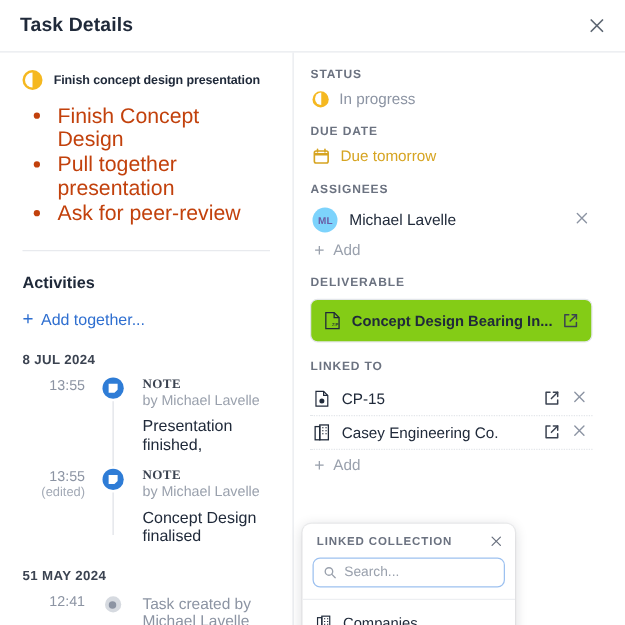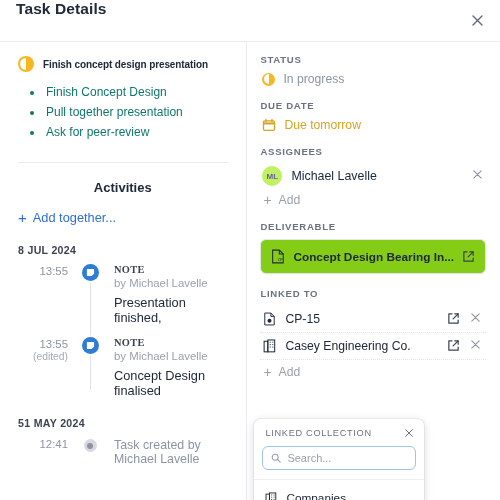--- a/index.html
+++ b/index.html
@@ -8,64 +8,64 @@
     font-family: "Liberation Sans", sans-serif;
     background: #ffffff;
     color: #172b4d;
     overflow: hidden;
   }
   .window { width: 500px; height: 500px; position: relative; background:#fff; }
 
   
   .header {
     height: 42px;
-    display: flex; align-items: flex-start;
+    display: flex; align-items: center;
     padding: 0 16px;
     border-bottom: 1px solid #e8eaee;
     position: relative;
   }
   .header-title { font-size: 15.5px; font-weight: bold; color: #202a3a; letter-spacing: .1px; }
   .close-btn {
     position: absolute; right: 13px; top: 50%; transform: translateY(-50%);
     width: 20px; height: 20px; display: flex; align-items: center; justify-content: center;
     cursor: pointer;
   }
 
   
   .body { display: flex; height: 458px; }
   .left { width: 279px; position: relative; padding: 0 18px; }
   .divider-v { width: 1px; background: #e8eaee; }
-  .right { flex: 1; padding: 12px 14px 0 14px; position: relative; }
+  .right { flex: 1; padding: 12px 26px 0 14px; position: relative; }
 
   
   .task-title-row { display: flex; align-items: center; gap: 9px; margin-top: 14px; }
   .task-title { font-size: 10px; font-weight: bold; color: #202a3a; letter-spacing: -.1px; }
 
   .status-dot {
     width: 16px; height: 16px; border-radius: 50%;
     background: #f5b820; flex: 0 0 auto; position: relative;
   }
   .status-dot::after {
     content:""; position:absolute; left: 2px; top: 2px;
     width: 6px; height: 12px; background: #fff;
     border-radius: 6px 0 0 6px;
   }
   .status-dot.sm { width: 13px; height: 13px; }
   .status-dot.sm::after { left:1.5px; top:1.5px; width:5px; height:10px; }
 
   ul.checklist { margin: 11px 0 0 26px; }
   ul.checklist li {
-    font-size: 12px; color: #0f766e; line-height: 19px; margin-bottom: 1px;
+    font-size: 17px; color: #c2410c; line-height: 19px; margin-bottom: 1px;
     list-style: disc; padding-left: 2px;
   }
 
   .hr { height:1px; background:#e8eaee; margin: 20px 0 0 0; }
 
   
-  .activities-title { font-size: 13px; font-weight: bold; color:#202a3a; margin-top: 17px; text-align: center; }
+  .activities-title { font-size: 13px; font-weight: bold; color:#202a3a; margin-top: 17px; }
   .add-activity {
     display:flex; align-items:center; gap:6px;
     color:#2f6fd0; font-size:12.8px; margin-top:15px; cursor:pointer;
   }
   .plus-blue { font-size: 15px; line-height: 1; font-weight: 400; color:#2f6fd0; }
 
   .date-group { margin-top: 19px; }
   .date-label { font-size: 10.6px; font-weight: bold; color:#3b4351; letter-spacing:.3px; }
 
   .tl { position: relative; margin-top: 8px; }
@@ -104,21 +104,21 @@
   .sec { margin-bottom: 14px; }
   .row-val { display:flex; align-items:center; gap:8px; padding-left: 2px; }
   .status-text { font-size: 12.2px; color:#8c94a3; }
 
   .cal-icon { width:14px; height:14px; flex:0 0 auto; }
   .due-text { font-size: 12.2px; color:#d6a421; }
 
   .assignee-row { display:flex; align-items:center; gap:9px; padding: 2px 0 2px 2px; }
   .avatar {
     width:20px; height:20px; border-radius:50%;
-    background:#bef264; color:#6b5ca5; font-size:8px; font-weight:bold;
+    background:#7dd3fc; color:#6b5ca5; font-size:8px; font-weight:bold;
     display:flex; align-items:center; justify-content:center; letter-spacing:.2px;
     flex:0 0 auto;
   }
   .assignee-name { font-size: 12.4px; color:#202a3a; flex:1; }
   .x-sm { width:14px; height:14px; flex:0 0 auto; cursor:pointer; }
 
   .add-row {
     display:flex; align-items:center; gap:7px;
     font-size:12.2px; color:#9aa1ad; margin-top:5px; padding-left:3px; cursor:pointer;
   }
@@ -149,21 +149,21 @@
     position:absolute; left: 8px; top: 377px; width: 170px;
     background:#fff; border-radius:7px;
     box-shadow: 0 2px 10px rgba(16,24,40,.16), 0 0 0 1px rgba(16,24,40,.05);
     padding: 9px 0 0 0;
     z-index: 10;
   }
   .popup-head {
     display:flex; align-items:center; justify-content:space-between;
     padding: 0 10px 0 11px; margin-bottom: 8px;
   }
-  .popup-title { font-size:9.2px; font-weight:normal; color:#6b7280; letter-spacing:.7px; }
+  .popup-title { font-size:9.2px; font-weight:bold; color:#6b7280; letter-spacing:.7px; }
   .search-wrap { padding: 0 8px 9px 8px; }
   .search-box {
     display:flex; align-items:center; gap:6px;
     border: 1.5px solid #9dc1f0; border-radius:6px;
     padding: 5px 8px; background:#fff;
   }
   .search-ph { font-size:11px; color:#9aa1ad; }
   .popup-list { border-top:1px solid #edeff2; padding: 6px 0 4px 0; }
   .popup-item {
     display:flex; align-items:center; gap:9px;

